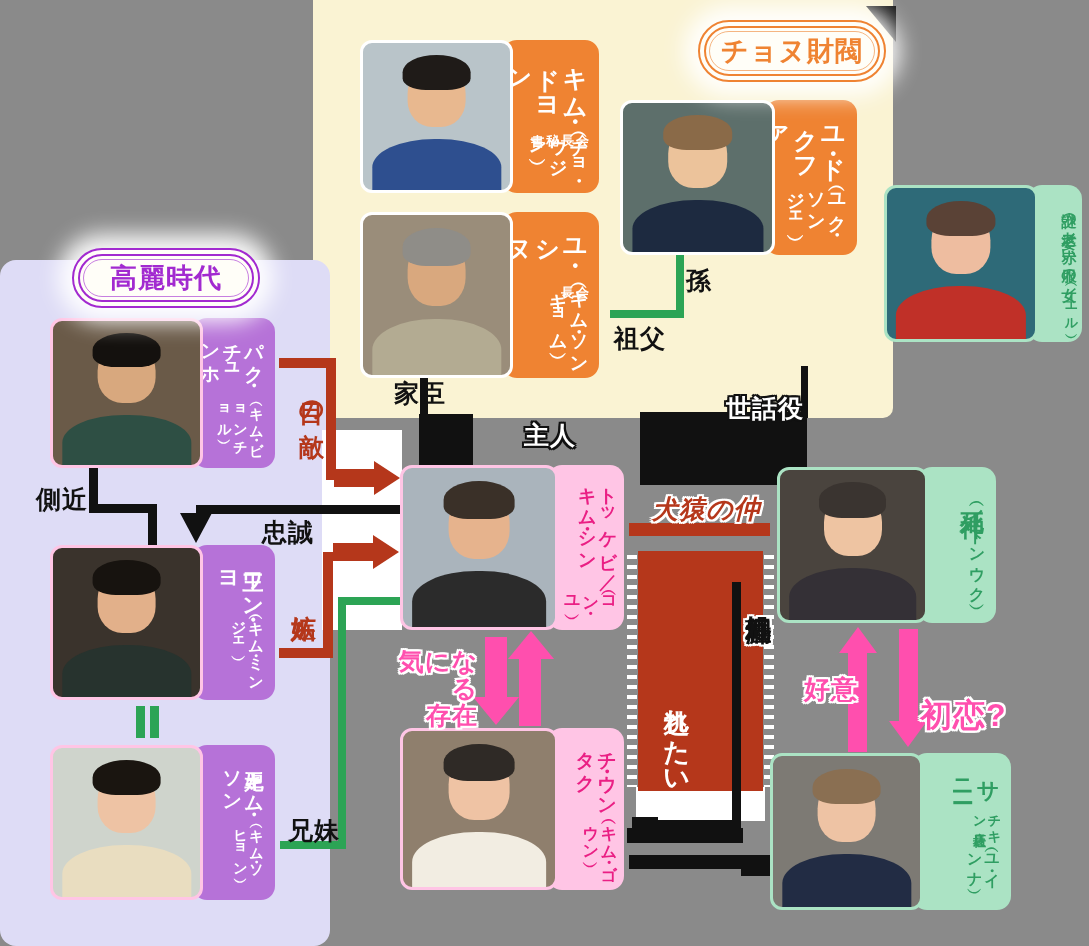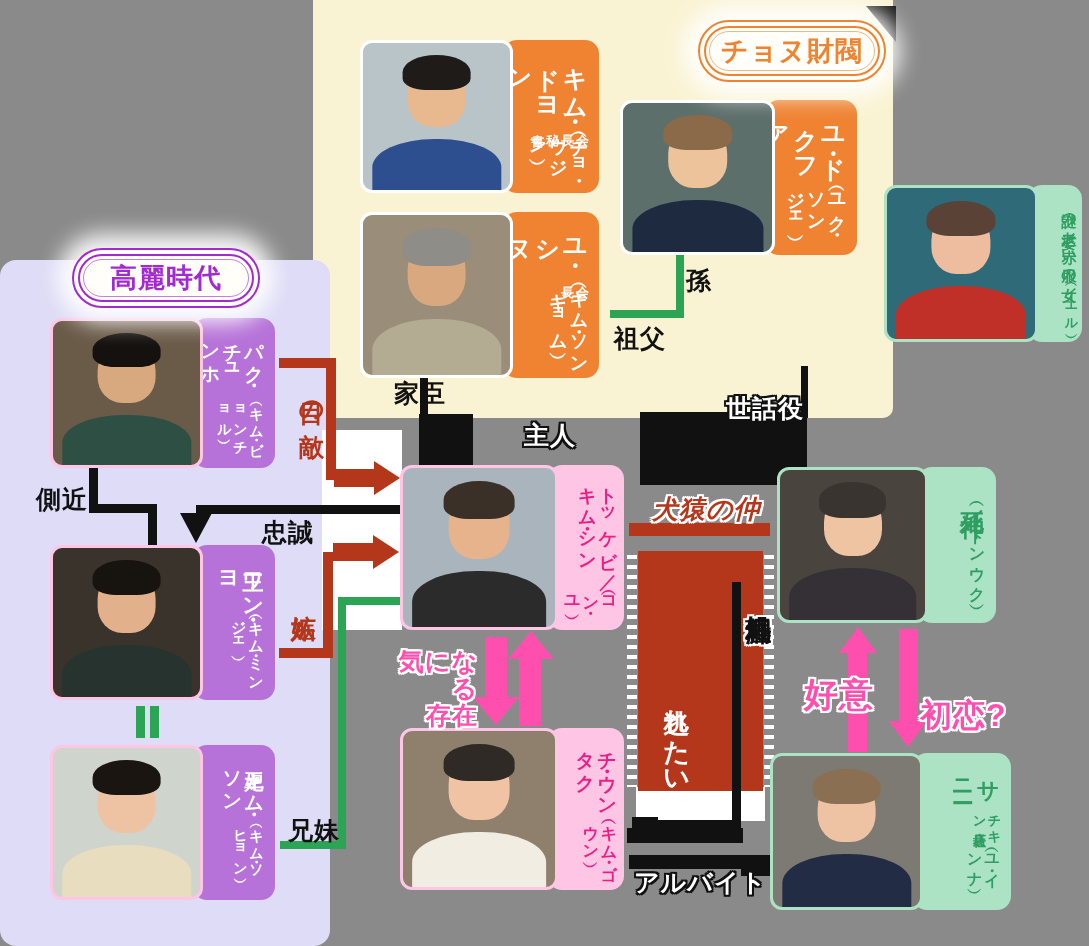--- a/index.html
+++ b/index.html
@@ -149,21 +149,21 @@
   #r-eye-enemy{left:296px;top:383px;}
   #r-close-aide{left:36px;top:483px;}
   #r-loyalty{left:262px;top:516px;}
   #r-jealousy{left:288px;top:596px;}
   #r-cats-dogs{left:652px;top:492px;font-size:26px;}
   #r-curious{left:392px;top:648px;width:86px;text-align:right;white-space:pre-line;line-height:1.08;}
   #r-propose{left:536px;top:679px;}
   #r-unprocessed{left:742px;top:596px;font-size:26px;}
   #r-escape{left:660px;top:690px;font-size:26px;}
   #r-siblings{left:288px;top:814px;}
-  #r-goodwill{left:804px;top:672px;font-size:34px;}
+  #r-goodwill{left:804px;top:672px;font-size:26px;}
   #r-firstlove{left:920px;top:694px;font-size:32px;}
   #r-parttime{left:634px;top:866px;}
 </style>
 </head>
 <body>
 
 <div class="stage">
 
   <div class="panel" id="panel-chaebol"></div>
   <div class="panel" id="panel-goryeo"></div>
@@ -358,15 +358,14 @@
   <span class="rel blk" id="r-loyalty">忠誠</span>
   <span class="rel vert redv" id="r-jealousy">嫉妬</span>
   <span class="rel rout" id="r-cats-dogs">犬猿の仲</span>
   <span class="rel pout" id="r-curious">気になる
 存在</span>
   <span class="rel vert kout" id="r-unprocessed">処理漏れ</span>
   <span class="rel vert whitev" id="r-escape">逃れたい</span>
   <span class="rel blk" id="r-siblings">兄妹</span>
   <span class="rel pout" id="r-goodwill">好意</span>
   <span class="rel pout" id="r-firstlove">初恋?</span>
-  <span class="rel wout" id="r-parttime">アルバイト</span>
 
 </div>
 
 </body></html>

